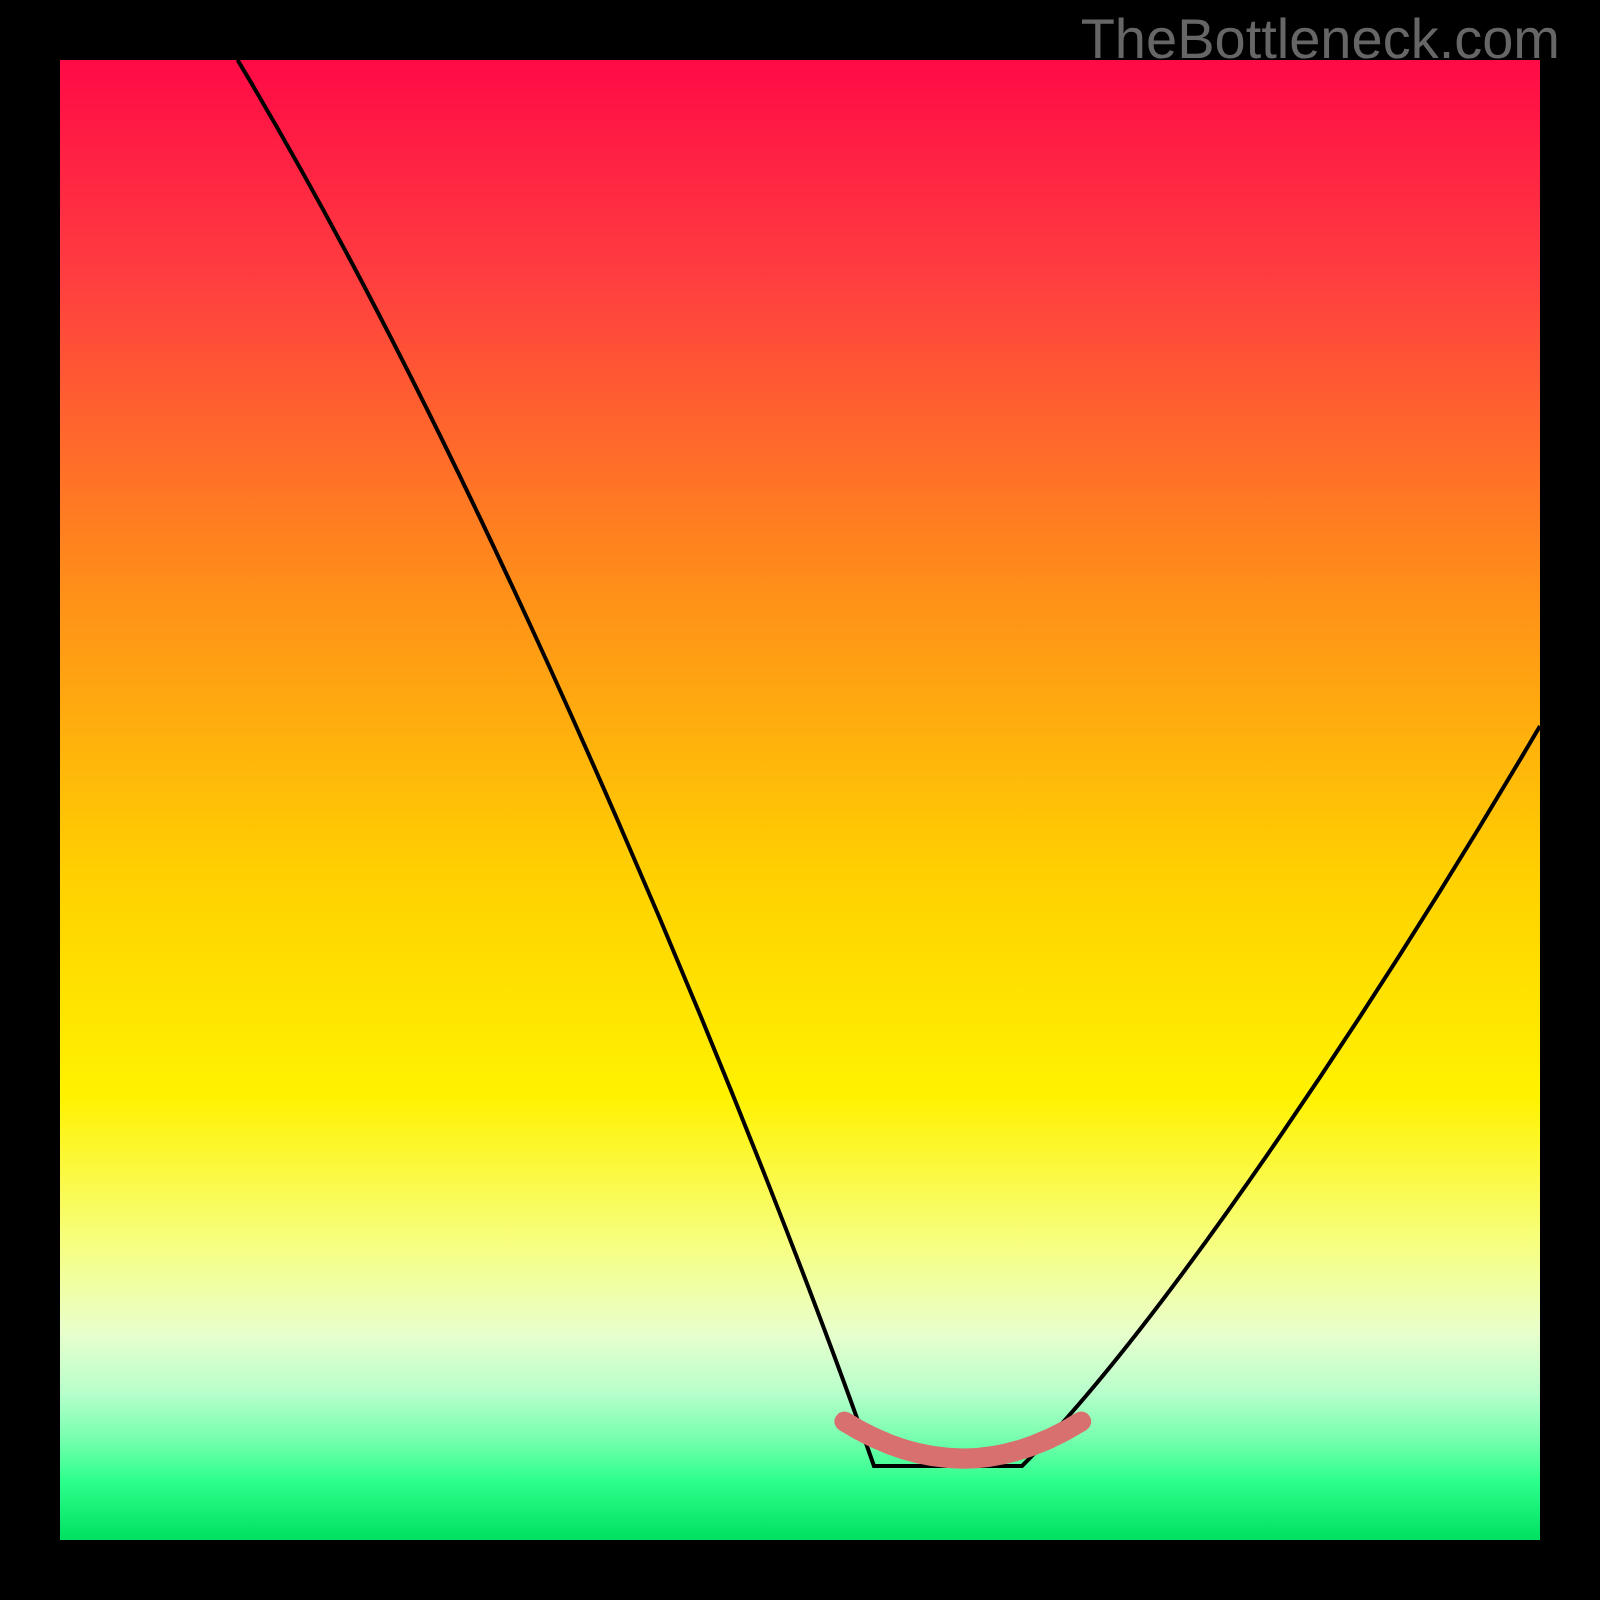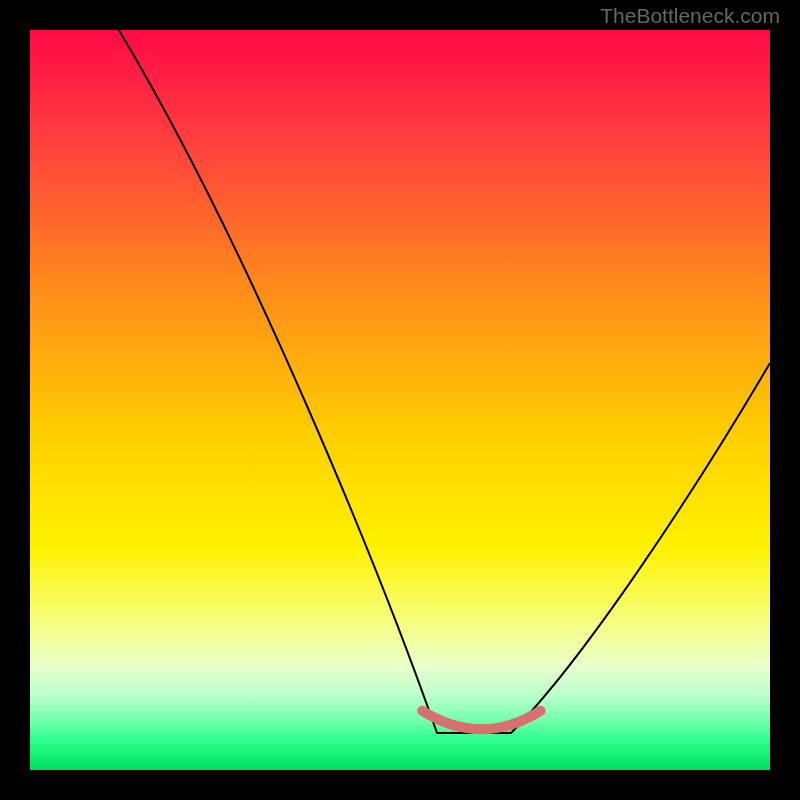--- a/index.html
+++ b/index.html
@@ -14,21 +14,21 @@
   .chart-container {
     width: 800px;
     height: 800px;
     position: relative;
   }
   .watermark {
     position: absolute;
     top: 4px;
     right: 20px;
     color: #666;
-    font-size: 21px;
+    font-size: 28px;
     z-index: 10;
   }
 </style>
 </head>
 <body>
 
 <div class="chart-container">
   <div class="watermark">TheBottleneck.com</div>
   <svg width="800" height="800" viewBox="0 0 800 800">
     <defs>

